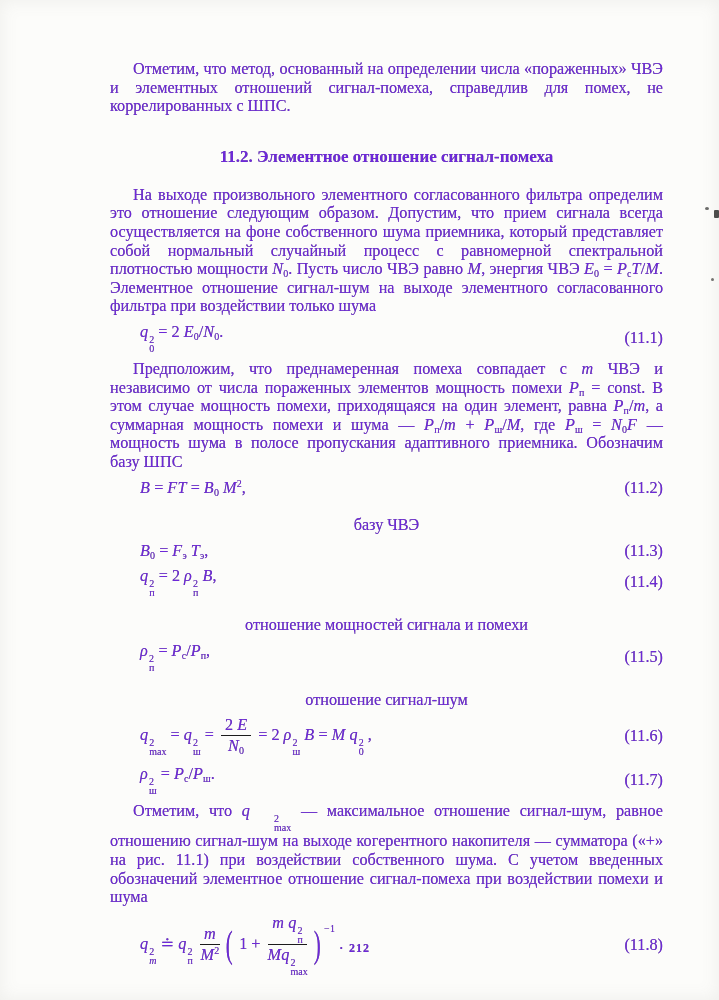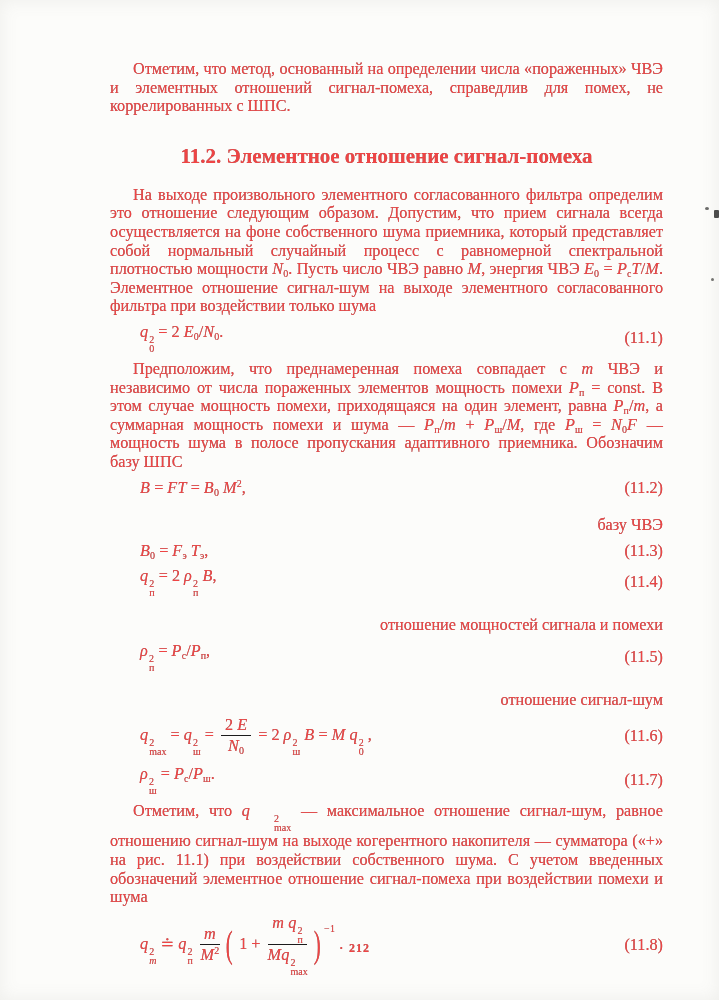--- a/index.html
+++ b/index.html
@@ -2,38 +2,38 @@
 <html lang="ru"><head>
 <meta charset="utf-8">
 <style>
   html,body{margin:0;padding:0;background:#e8e8e6;}
   .page{
     position:relative;
     width:719px;height:1000px;
     background:#fcfcfa;
     overflow:hidden;
     font-family:"Liberation Serif","DejaVu Serif",serif;
-    color:#ef4444;
+    color:#6d28d9;
     text-shadow:0 0 .4px rgba(20,20,20,.55);
     box-shadow:inset 0 0 18px rgba(120,115,105,.10);
   }
   .column{
     position:absolute;left:110px;top:60px;width:553px;
     font-size:16.2px;line-height:18.6px;
   }
   p.para{
     margin:0;text-align:justify;text-indent:23px;
     hyphens:auto;-webkit-hyphens:auto;
   }
   h3.head{
     margin:31px 0 20px 0;
-    font-size:21px;line-height:19px;
+    font-size:17px;line-height:19px;
     font-weight:bold;text-align:center;
   }
-  p.lead{margin:19px 0 0 0;text-align:right;text-indent:0;}
+  p.lead{margin:19px 0 0 0;text-align:center;text-indent:0;}
   .eq{
     display:flex;justify-content:space-between;align-items:center;
     margin:7px 0;
   }
   .eq .math{padding-left:30px;white-space:nowrap;}
   .eq .eqnum{white-space:nowrap;}
   .mt8{margin-top:9px;}
   .mt12{margin-top:13px;}
   i.var{font-style:italic;letter-spacing:.2px;}
   sub.sb,sup.sp{font-size:10px;line-height:0;}

